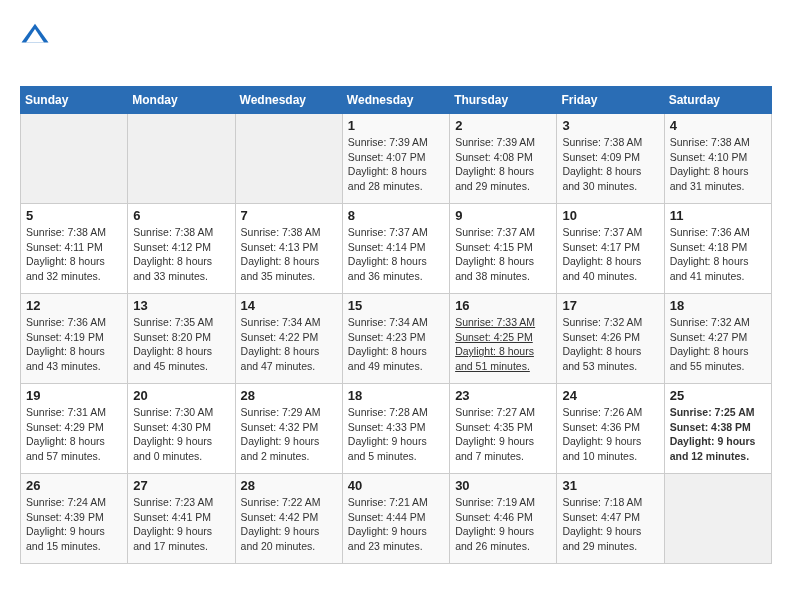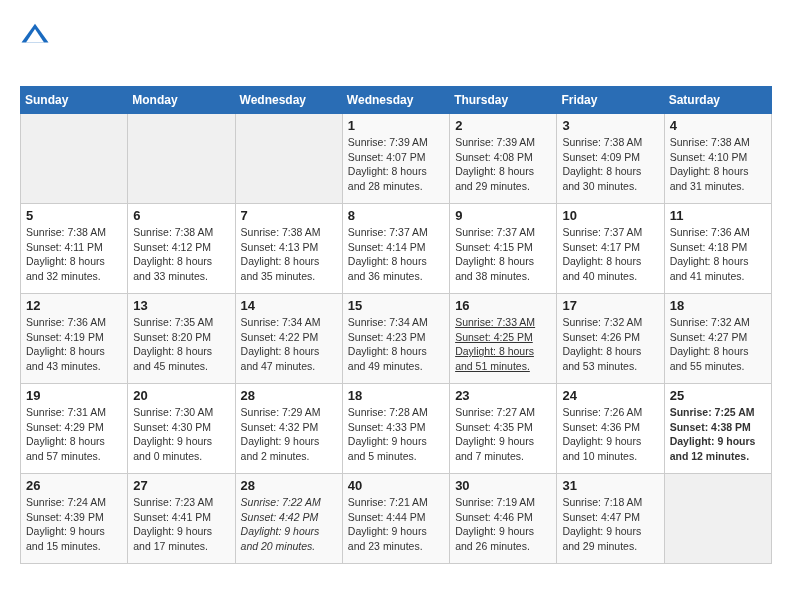--- a/index.html
+++ b/index.html
@@ -291,21 +291,21 @@
 Daylight: 9 hours and 15 minutes.</div>
         </td>
         <td>
           <span class="day-number">27</span>
           <div class="day-info" style="white-space: pre-line;">Sunrise: 7:23 AM
 Sunset: 4:41 PM
 Daylight: 9 hours and 17 minutes.</div>
         </td>
         <td>
           <span class="day-number">28</span>
-          <div class="day-info" style="white-space: pre-line; font-style: italic;">Sunrise: 7:22 AM
+          <div class="day-info" style="white-space: pre-line;">Sunrise: 7:22 AM
 Sunset: 4:42 PM
 Daylight: 9 hours and 20 minutes.</div>
         </td>
         <td>
           <span class="day-number">40</span>
           <div class="day-info" style="white-space: pre-line;">Sunrise: 7:21 AM
 Sunset: 4:44 PM
 Daylight: 9 hours and 23 minutes.</div>
         </td>
         <td>

